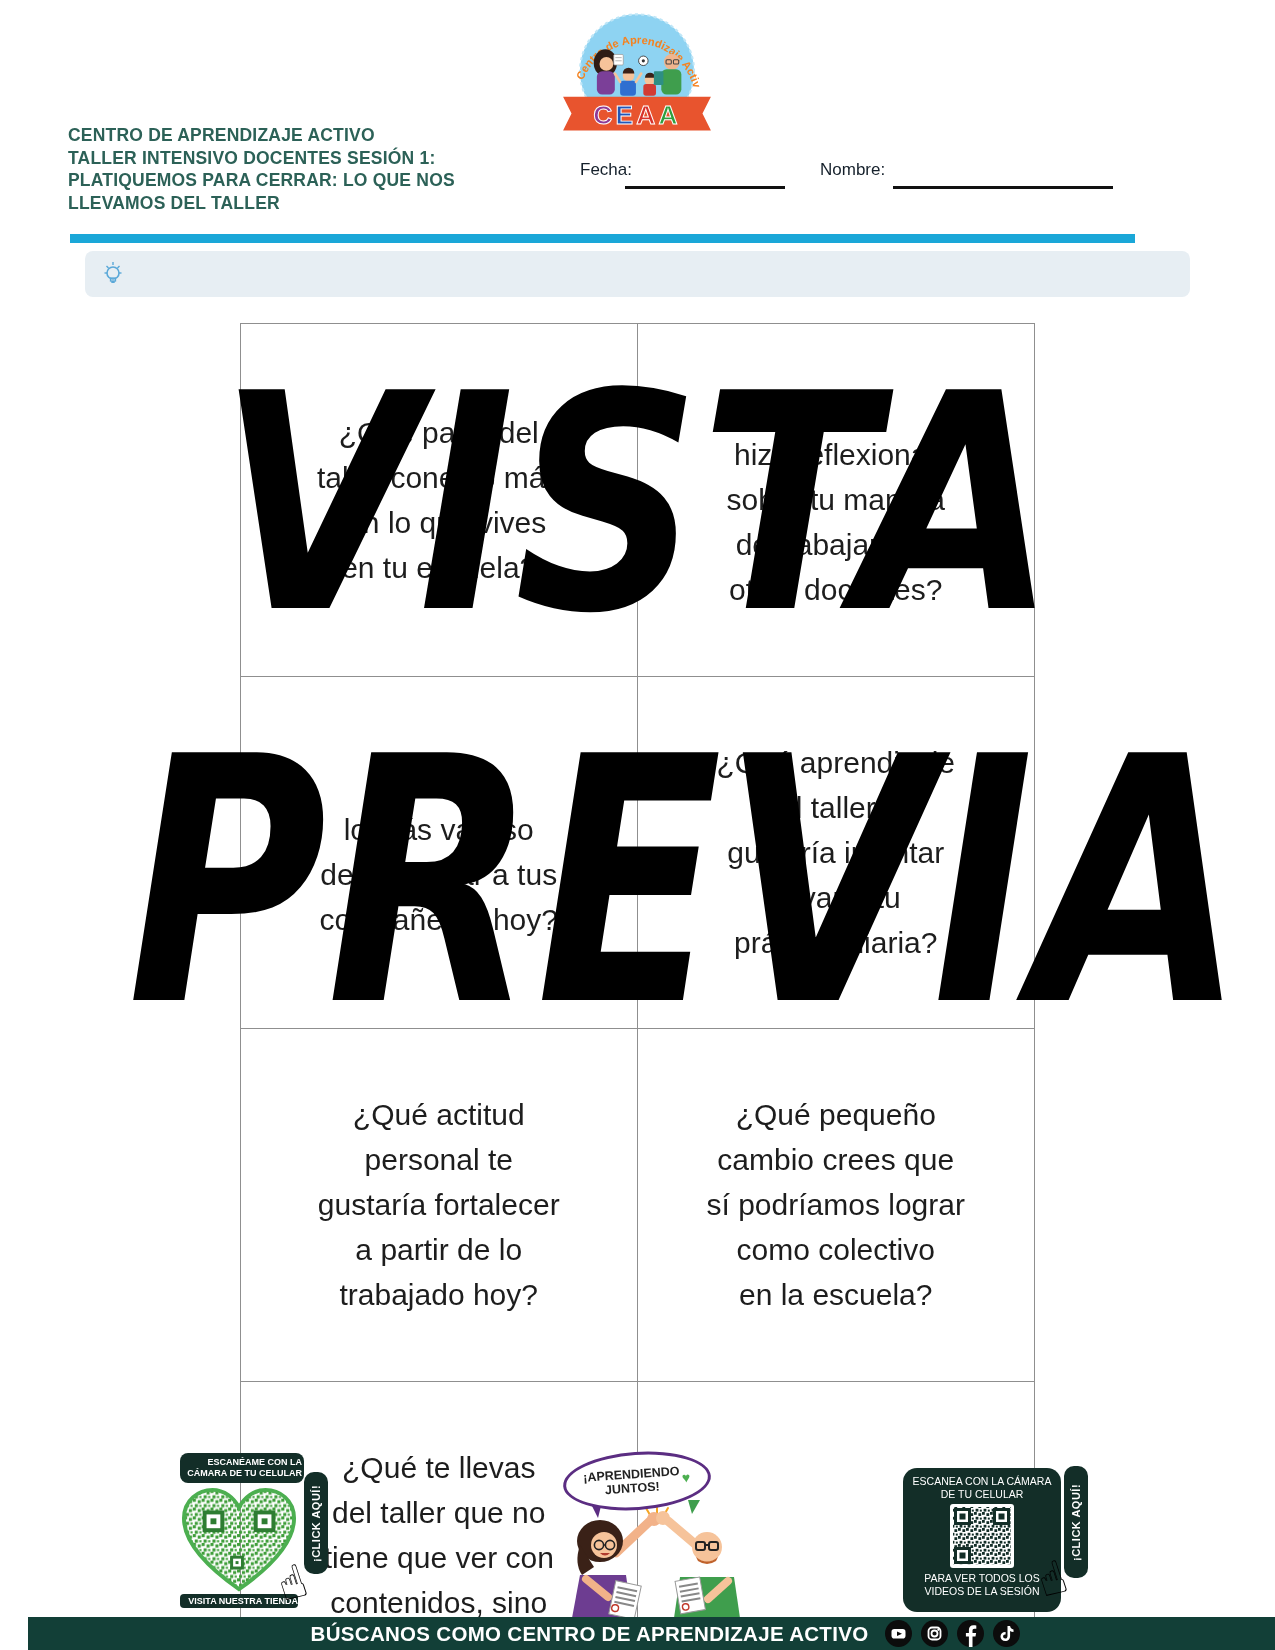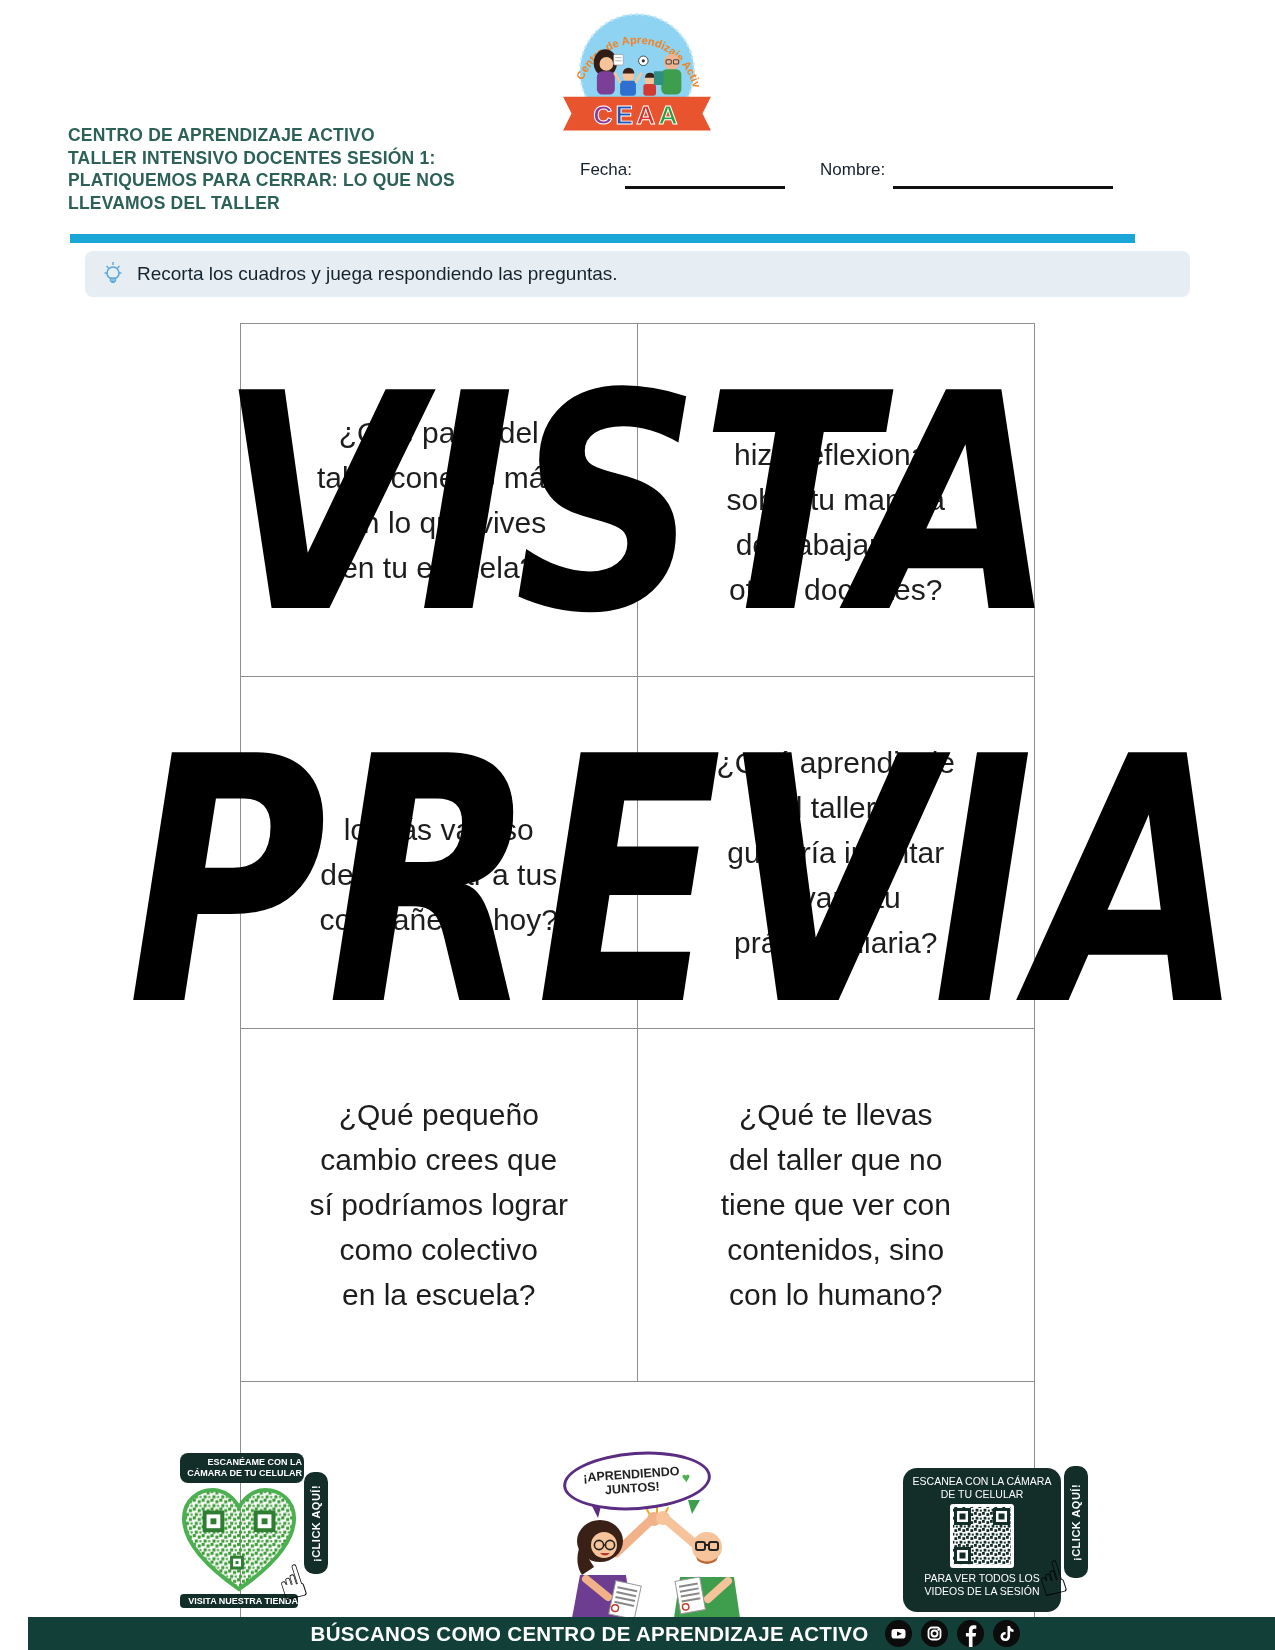--- a/index.html
+++ b/index.html
@@ -131,21 +131,20 @@
     <svg width="24" height="30" viewBox="0 0 24 30">
       <circle cx="12" cy="14" r="6" fill="none" stroke="#5aa8d8" stroke-width="1.6"></circle>
       <rect x="9.5" y="19" width="5" height="3" fill="none" stroke="#5aa8d8" stroke-width="1.3"></rect>
       <rect x="10.3" y="22" width="3.4" height="2" fill="#5aa8d8"></rect>
       <line x1="12" y1="3" x2="12" y2="6" stroke="#5aa8d8" stroke-width="1.4"></line>
       <line x1="3.5" y1="14" x2="6" y2="14" stroke="#5aa8d8" stroke-width="1.4"></line>
       <line x1="18" y1="14" x2="20.5" y2="14" stroke="#5aa8d8" stroke-width="1.4"></line>
       <line x1="5.5" y1="7" x2="7.5" y2="9" stroke="#5aa8d8" stroke-width="1.4"></line>
       <line x1="18.5" y1="7" x2="16.5" y2="9" stroke="#5aa8d8" stroke-width="1.4"></line>
     </svg>
-    <span class="txt">Recorta los cuadros y juega respondiendo las preguntas.</span>
   </div>
 
   <div class="grid">
     <div class="cell">
         <div class="qtext">¿Qué parte del
 taller conectó más
 con lo que vives
 en tu escuela?</div>
       </div>
     <div class="cell">
@@ -160,20 +159,27 @@
 lo más valioso
 de escuchar a tus
 compañeros hoy?</div>
       </div>
     <div class="cell">
         <div class="qtext">¿Qué aprendizaje
 del taller te
 gustaría intentar
 llevar a tu
 práctica diaria?</div>
+      </div>
+    <div class="cell">
+        <div class="qtext">¿Qué actitud
+personal te
+gustaría fortalecer
+a partir de lo
+trabajado hoy?</div>
       </div>
     <div class="cell">
         <div class="qtext">¿Qué pequeño
 cambio crees que
 sí podríamos lograr
 como colectivo
 en la escuela?</div>
       </div>
     <div class="cell">
         <div class="qtext">¿Qué te llevas

